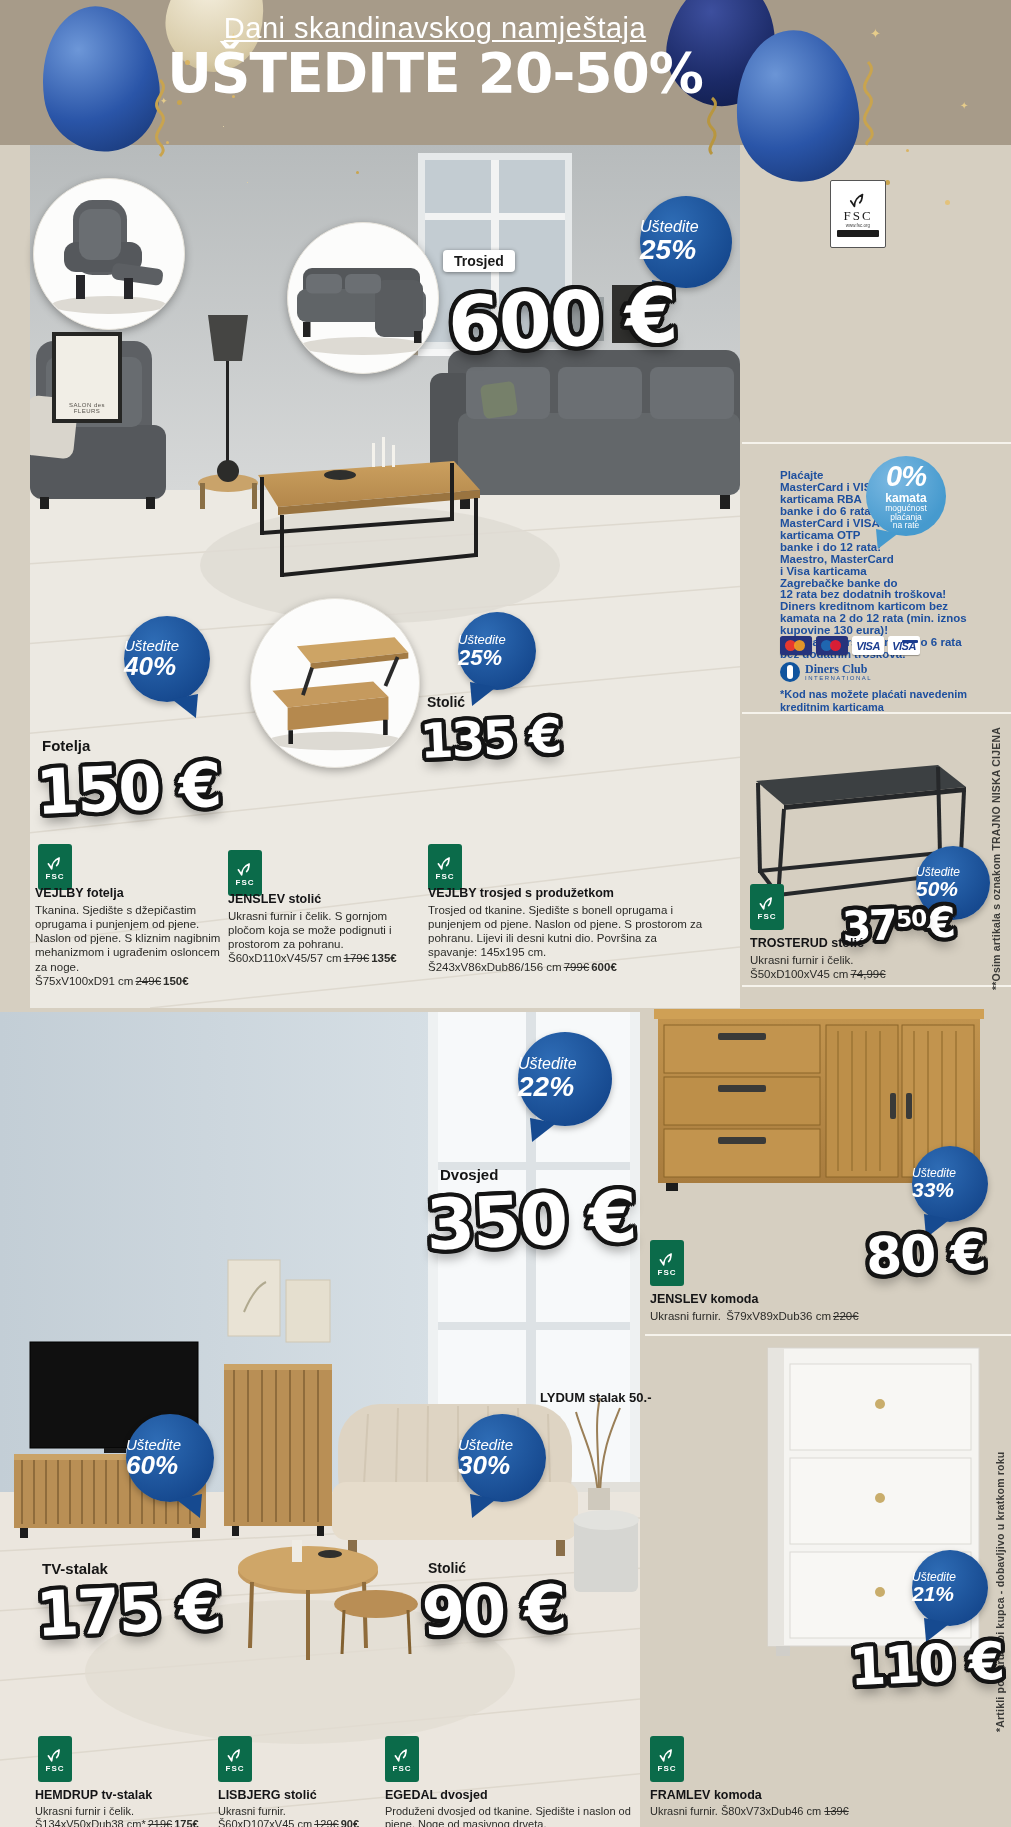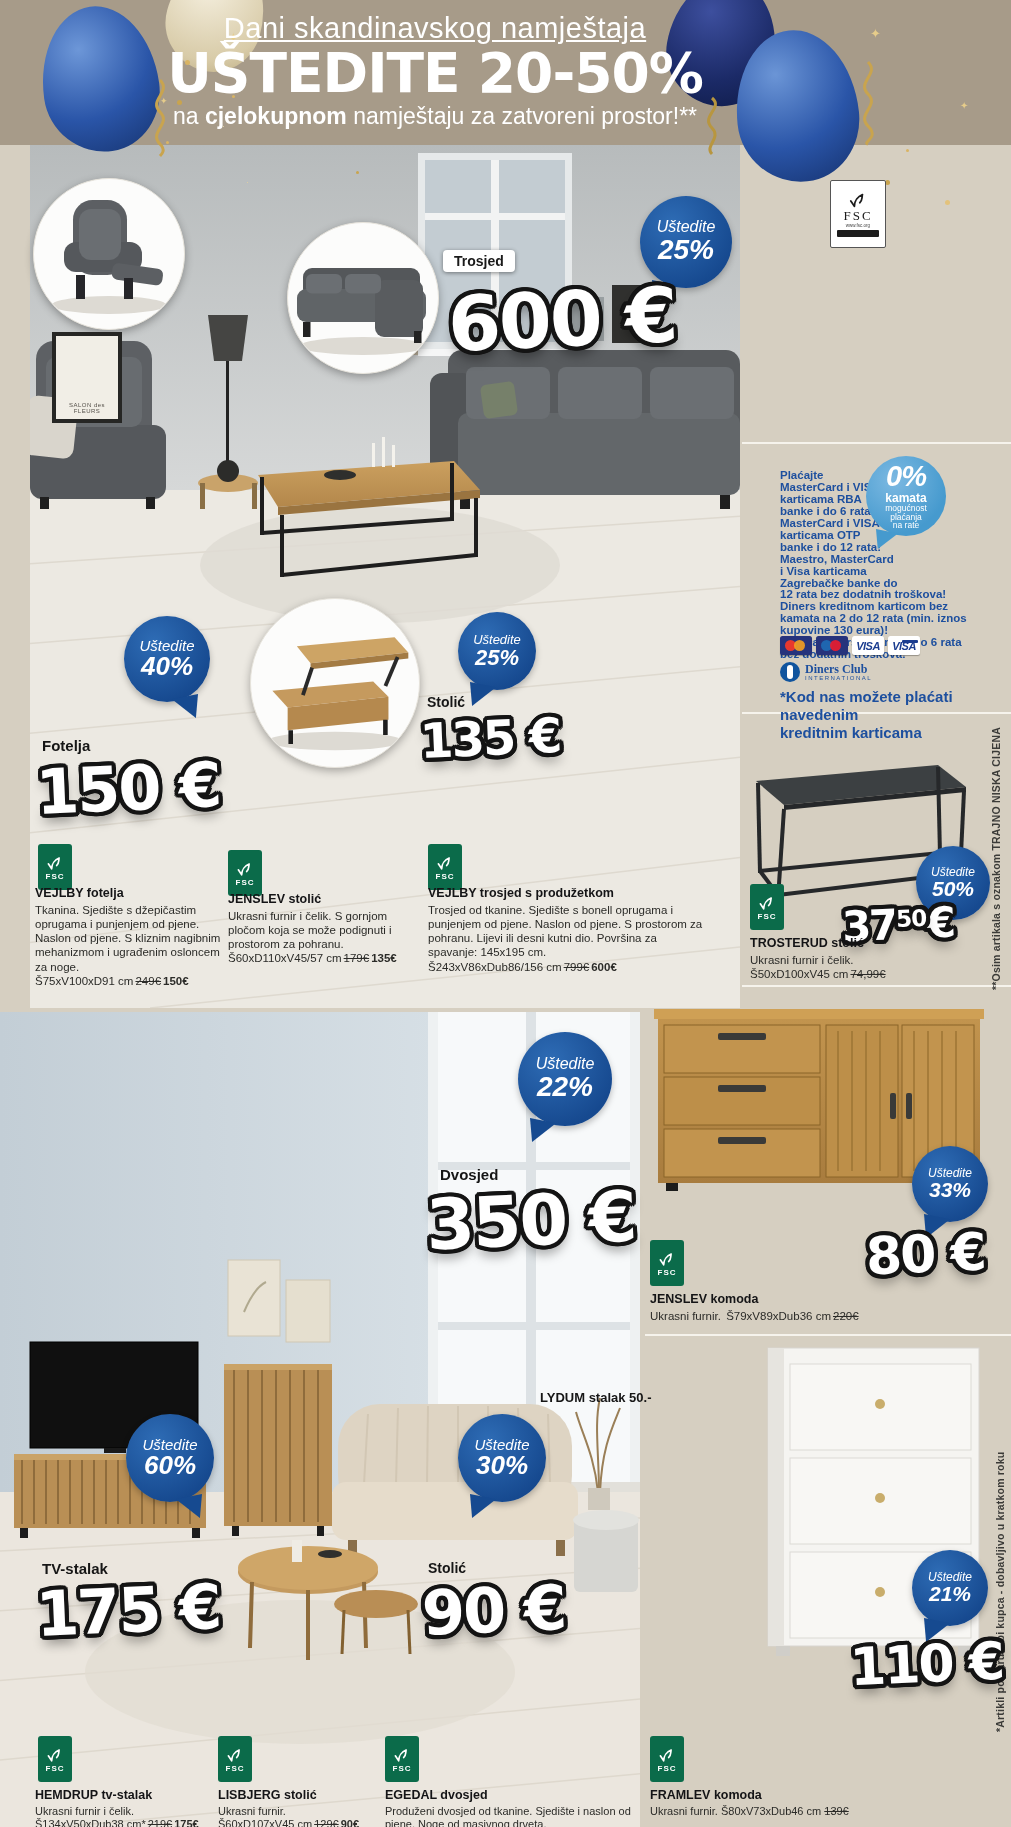--- a/index.html
+++ b/index.html
@@ -26,21 +26,21 @@
     760px 140px 0 #e3c27b, 170px 110px 0 -1px #c9a44e, 60px 120px 0 -2px #e9d49a,
     -20px 80px 0 -1px #d9b464, 36px 64px 0 -2px #f0e0b0;}
   .sparkle{position:absolute;color:#e6cc8a;font-size:13px;}
   .ribbon{position:absolute;}
 
   
   .photo{position:absolute;overflow:hidden;}
   .photo svg{display:block;}
 
   
-  .badge{position:absolute;border-radius:50%;display:flex;flex-direction:column;align-items:center;justify-content:center;
+  .badge{position:absolute;border-radius:50%;display:flex;flex-direction:column;justify-content:center;
          background:radial-gradient(circle at 35% 30%,#2e6cb5,#16498f 75%);color:#fff;z-index:6;
          box-shadow:0 3px 6px rgba(0,0,0,.25);} 
   .badge::after{content:"";position:absolute;width:26px;height:24px;background:#164a90;}
   .tail-l::after{bottom:-16px;left:12px;clip-path:polygon(8% 100%,0 0,100% 22%);}
   .tail-r::after{bottom:-16px;right:12px;clip-path:polygon(92% 100%,0 22%,100% 0);}
   .b-save{font-style:italic;line-height:1;}
   .b-pct{font-style:italic;font-weight:bold;line-height:1.05;}
   .bd92 .b-save{font-size:16px;} .bd92 .b-pct{font-size:28px;}
   .bd88 .b-save{font-size:15px;} .bd88 .b-pct{font-size:26px;}
   .bd78 .b-save{font-size:13px;} .bd78 .b-pct{font-size:22px;}
@@ -97,21 +97,21 @@
   .card.maestro .c1{left:5px;background:#1f66b0;} .card.maestro .c2{left:14px;background:#ed1c2e;opacity:.9;}
   .card.visa,.card.visae{background:#fff;display:flex;align-items:center;justify-content:center;}
   .card.visa span,.card.visae span{color:#1a3c8f;font-weight:bold;font-style:italic;font-size:11px;letter-spacing:-.5px;}
   .card.visae .ebar{position:absolute;bottom:1px;right:2px;width:16px;height:3px;background:#1a3c8f;border-radius:1px;}
   .diners{position:absolute;left:780px;top:662px;display:flex;align-items:center;gap:5px;z-index:3;}
   .dc-circle{width:20px;height:20px;border-radius:50%;background:#10549e;position:relative;display:inline-block;}
   .dc-circle i{position:absolute;left:7px;top:3px;width:6px;height:14px;background:#fff;border-radius:3px;display:block;}
   .dc-text{display:flex;flex-direction:column;color:#1d4f9e;}
   .dc-text b{font-family:"Liberation Serif",serif;font-size:12px;line-height:1;}
   .dc-text em{font-style:normal;font-size:6px;letter-spacing:1.5px;line-height:1;}
-  .pay-note{position:absolute;left:780px;top:688px;width:210px;color:#1d4f9e;font-weight:bold;font-size:15px;line-height:1.2;white-space:pre-line;z-index:3;}
+  .pay-note{position:absolute;left:780px;top:688px;width:210px;color:#1d4f9e;font-weight:bold;font-size:11px;line-height:1.2;white-space:pre-line;z-index:3;}
 
   
   .desc{position:absolute;color:#2b2b28;font-size:11.5px;line-height:1.24;z-index:6;}
   .desc .dname{font-weight:bold;font-size:12.5px;color:#141416;margin-bottom:1px;}
   .desc s{text-decoration:line-through;}
   .desc b{margin-left:2px;}
   .dline span{margin-right:2px;}
   .vnote{position:absolute;writing-mode:vertical-rl;transform:rotate(180deg);font-size:10.5px;font-weight:bold;
          color:#3b3b38;letter-spacing:.2px;z-index:4;}
   .poster{position:absolute;left:52px;top:332px;width:62px;height:78px;background:#f1eee6;border:4px solid #262624;
@@ -138,21 +138,20 @@
       </svg>
     <svg class="ribbon" style="left:856px;top:60px;" width="26" height="86">
       <path d="M12 2 C24 14 0 22 12 34 C24 46 0 54 12 66 C24 78 6 82 12 84" stroke="#c9a44e" stroke-width="3" fill="none"></path>
       </svg>
     <svg class="ribbon" style="left:700px;top:96px;" width="26" height="60">
       <path d="M12 2 C24 12 0 20 12 32 C22 42 4 50 12 58" stroke="#b8963f" stroke-width="3" fill="none"></path>
       </svg>
     <div class="hd-text">
       <div class="hd-line1">Dani skandinavskog namještaja</div>
       <div class="hd-line2">UŠTEDITE 20-50%</div>
-      <div class="hd-line3"><span>na </span><b>cjelokupnom</b><span> namještaju za zatvoreni prostor!**</span></div>
     </div>
   </div>
 
   <div class="photo" style="left:30px;top:145px;width:710px;height:863px;">
     <svg width="710" height="863" viewBox="0 0 710 863">
       <defs>
         <linearGradient id="wall1" x1="0" y1="0" x2="0" y2="1">
           <stop offset="0" stop-color="#b7bbbc"></stop>
             <stop offset="1" stop-color="#d6d8d8"></stop>
         </linearGradient>

